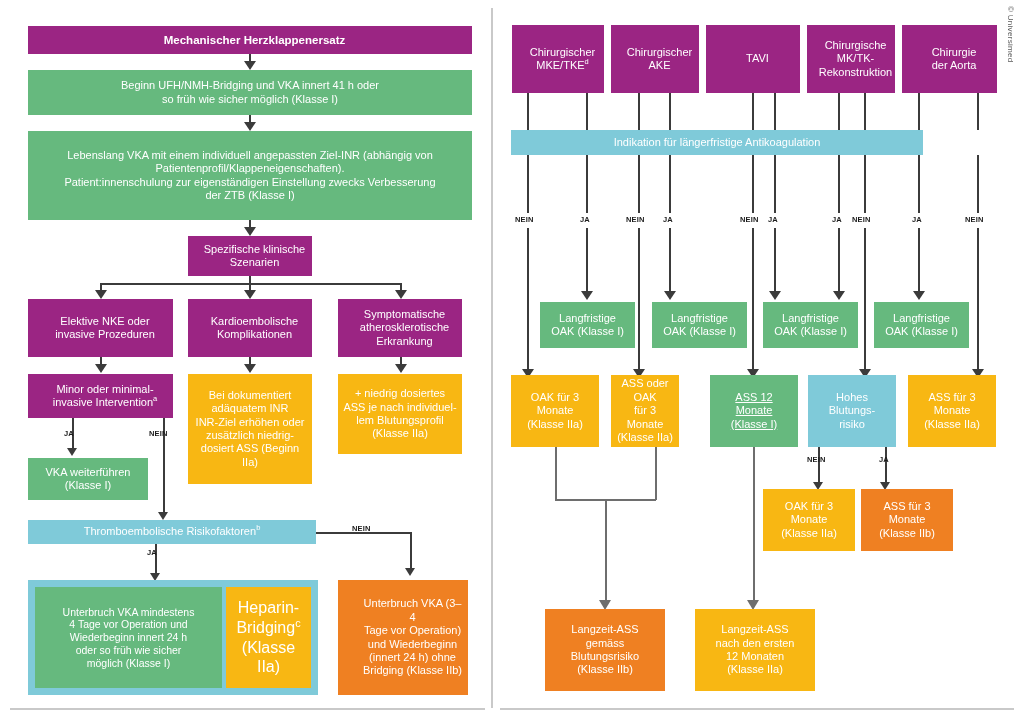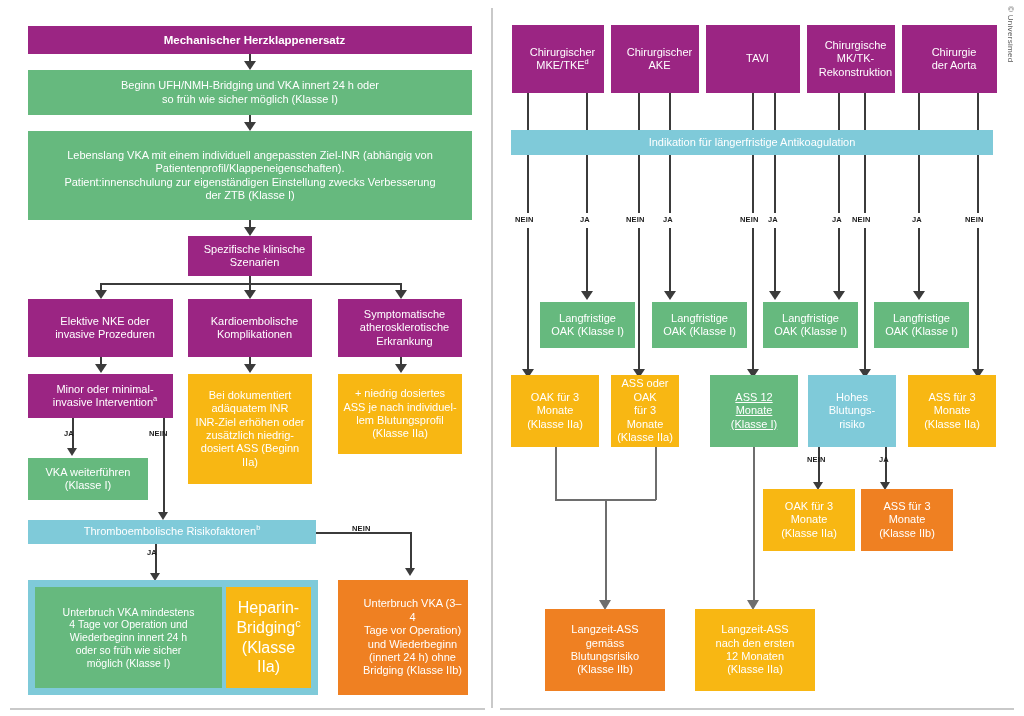--- a/index.html
+++ b/index.html
@@ -90,21 +90,21 @@
   <div class="divider" style="left:491px;top:8px;height:700px;"></div>
   <div class="botrule" style="left:10px;top:708px;width:475px;"></div>
   <div class="botrule" style="left:500px;top:708px;width:514px;"></div>
 
   <div class="copyright" style="left:1015px;top:6px;">© Universimed</div>
 
   <div class="node purple" style="left:28px;top:26px;width:444px;height:28px;font-size:11.5px;font-weight:bold;">Mechanischer Herzklappenersatz</div>
   <div class="vline" style="left:249px;top:54px;height:9px;"></div>
   <div class="arrow" style="left:244px;top:61px;"></div>
 
-  <div class="node green" style="left:28px;top:70px;width:444px;height:45px;font-size:11px;">Beginn UFH/NMH-Bridging und VKA innert 24 h oder
+  <div class="node green" style="left:28px;top:70px;width:444px;height:45px;font-size:11px;">Beginn UFH/NMH-Bridging und VKA innert 41 h oder
 so früh wie sicher möglich (Klasse I)</div>
   <div class="vline" style="left:249px;top:115px;height:10px;"></div>
   <div class="arrow" style="left:244px;top:122px;"></div>
 
   <div class="node green" style="left:28px;top:131px;width:444px;height:89px;font-size:11px;">Lebenslang VKA mit einem individuell angepassten Ziel-INR (abhängig von
 Patientenprofil/Klappeneigenschaften).
 Patient:innenschulung zur eigenständigen Einstellung zwecks Verbesserung
 der ZTB (Klasse I)</div>
   <div class="vline" style="left:249px;top:220px;height:10px;"></div>
   <div class="arrow" style="left:244px;top:227px;"></div>
@@ -209,21 +209,21 @@
   <div class="vline" style="left:586px;top:93px;height:37px;"></div>
   <div class="vline" style="left:638px;top:93px;height:37px;"></div>
   <div class="vline" style="left:669px;top:93px;height:37px;"></div>
   <div class="vline" style="left:752px;top:93px;height:37px;"></div>
   <div class="vline" style="left:774px;top:93px;height:37px;"></div>
   <div class="vline" style="left:838px;top:93px;height:37px;"></div>
   <div class="vline" style="left:864px;top:93px;height:37px;"></div>
   <div class="vline" style="left:918px;top:93px;height:37px;"></div>
   <div class="vline" style="left:977px;top:93px;height:37px;"></div>
 
-  <div class="node blue" style="left:511px;top:130px;width:482px;height:25px;font-size:11px;">Indikation für längerfristige Antikoagulation</div>
+  <div class="node blue" style="left:511px;top:130px;width:412px;height:25px;font-size:11px;">Indikation für längerfristige Antikoagulation</div>
 
   <div class="vline" style="left:527px;top:155px;height:58px;"></div>
   <div class="lbl" style="left:515px;top:215px;">NEIN</div>
   <div class="vline" style="left:586px;top:155px;height:58px;"></div>
   <div class="lbl" style="left:580px;top:215px;">JA</div>
   <div class="vline" style="left:638px;top:155px;height:58px;"></div>
   <div class="lbl" style="left:626px;top:215px;">NEIN</div>
   <div class="vline" style="left:669px;top:155px;height:58px;"></div>
   <div class="lbl" style="left:663px;top:215px;">JA</div>
   <div class="vline" style="left:752px;top:155px;height:58px;"></div>

